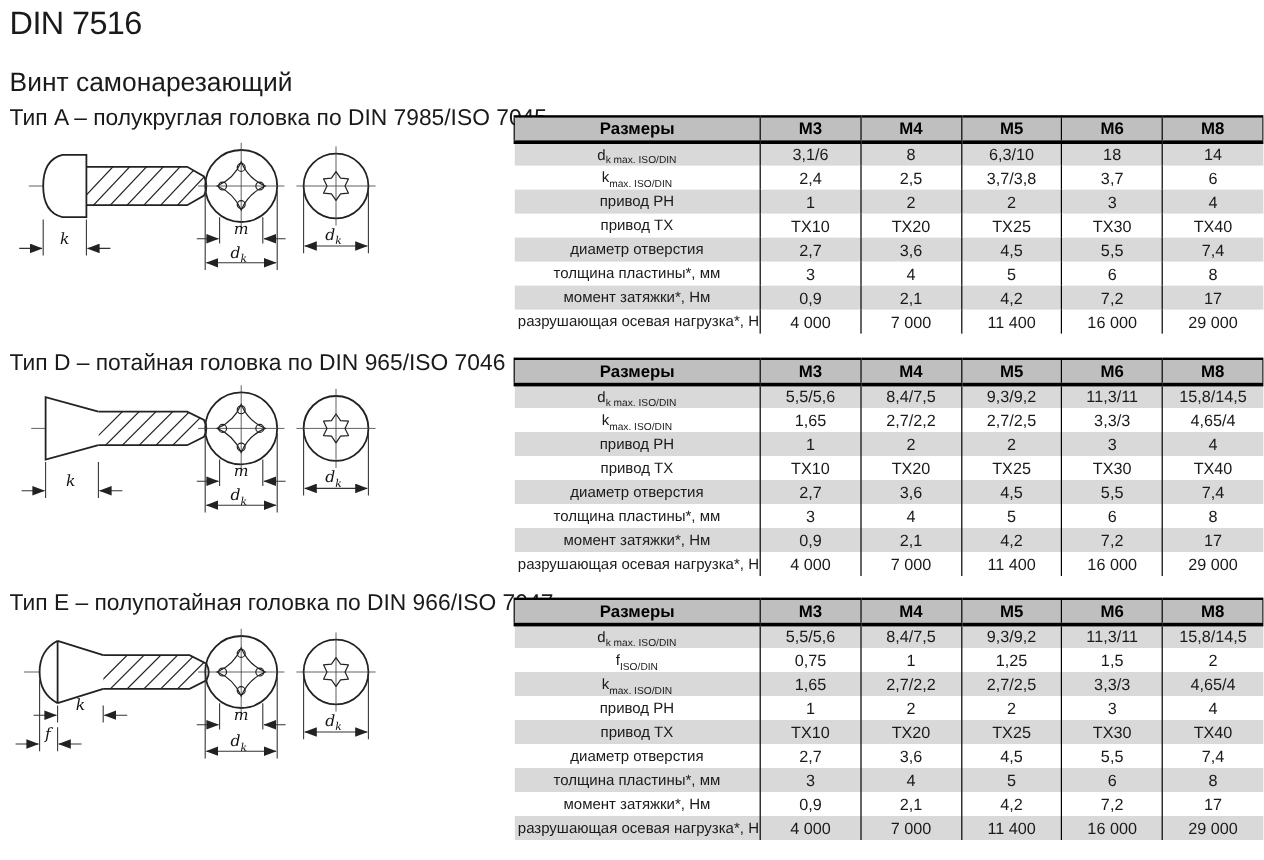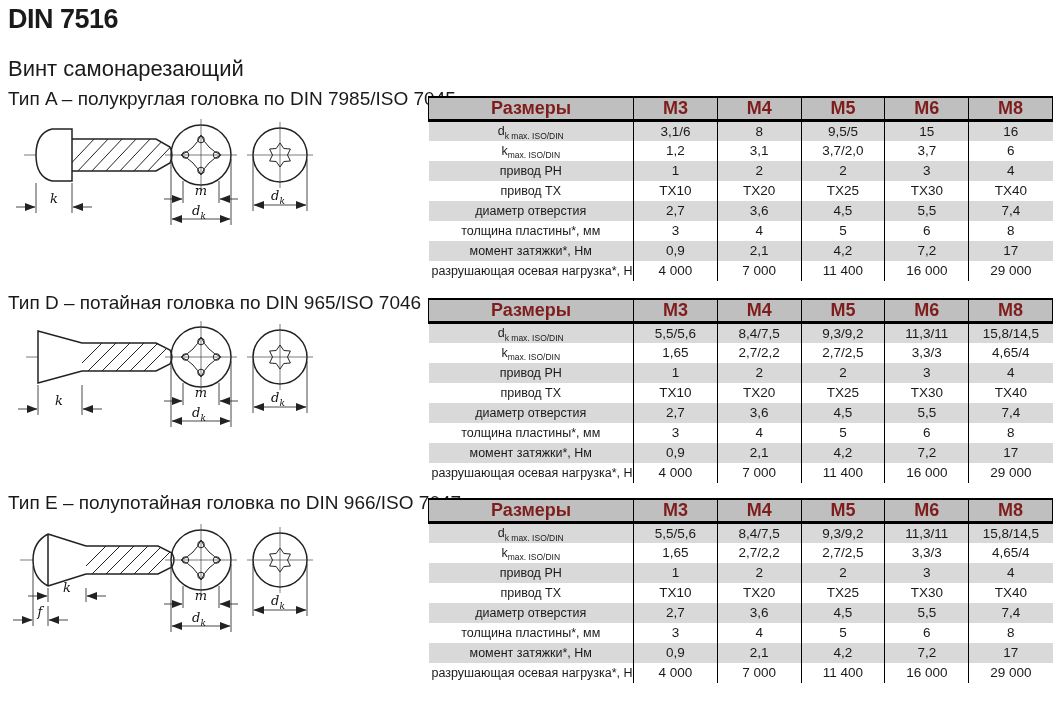--- a/index.html
+++ b/index.html
@@ -3,31 +3,31 @@
 <meta charset="utf-8">
 <style>
   * { box-sizing: border-box; }
   html,body { margin:0; padding:0; }
   body {
     width:1053px; height:717px; position:relative; overflow:hidden;
     background:#ffffff; color:#1a1a1a;
     font-family:"Liberation Sans", sans-serif;
   }
   .abs { position:absolute; }
-  .page-title { font-size:27px; font-weight:700; letter-spacing:-0.5px; margin:0; }
+  .page-title { font-size:27px; font-weight:400; letter-spacing:-0.5px; margin:0; }
   .page-subtitle { font-size:22px; font-weight:400; margin:0; }
   .sec-heading { font-size:19px; font-weight:400; margin:0; white-space:nowrap; }
 
   table.spec { border-collapse:collapse; table-layout:fixed; width:625px; }
   table.spec thead th {
     background:#bfbfbf;
     border-left:1px solid #000; border-right:1px solid #000;
     border-top:2px solid #000; border-bottom:3px solid #000;
-    font-size:18px; font-weight:700; height:21px; padding:0 2px;
-    color:#7f1d1d;
+    font-size:14px; font-weight:700; height:21px; padding:0 2px;
+    color:#000000;
   }
   table.spec th:first-child { width:205px; }
   table.spec tbody td {
     padding:0 3px; text-align:center; vertical-align:middle;
     height:20px; border:none;
   }
   table.spec tbody td + td { border-left:1px solid #000; }
   table.spec tbody tr:nth-child(odd) td { background:#d9d9d9; }
   table.spec td.lbl { font-size:12.5px; white-space:nowrap; }
   table.spec td.val { font-size:13.5px; }
@@ -267,29 +267,29 @@
         <th>M5</th>
         <th>M6</th>
         <th>M8</th>
       </tr>
     </thead>
     <tbody>
       <tr>
         <td class="lbl">d<sub>k max. ISO/DIN</sub></td>
         <td class="val">3,1/6</td>
         <td class="val">8</td>
-        <td class="val">9,5/5</td>
-        <td class="val">15</td>
-        <td class="val">16</td>
+        <td class="val">6,3/10</td>
+        <td class="val">18</td>
+        <td class="val">14</td>
       </tr>
       <tr>
         <td class="lbl">k<sub>max. ISO/DIN</sub></td>
-        <td class="val">1,2</td>
-        <td class="val">3,1</td>
-        <td class="val">3,7/2,0</td>
+        <td class="val">2,4</td>
+        <td class="val">2,5</td>
+        <td class="val">3,7/3,8</td>
         <td class="val">3,7</td>
         <td class="val">6</td>
       </tr>
       <tr>
         <td class="lbl">привод PH</td>
         <td class="val">1</td>
         <td class="val">2</td>
         <td class="val">2</td>
         <td class="val">3</td>
         <td class="val">4</td>
@@ -428,20 +428,28 @@
     <tbody>
       <tr>
         <td class="lbl">d<sub>k max. ISO/DIN</sub></td>
         <td class="val">5,5/5,6</td>
         <td class="val">8,4/7,5</td>
         <td class="val">9,3/9,2</td>
         <td class="val">11,3/11</td>
         <td class="val">15,8/14,5</td>
       </tr>
       <tr>
+        <td class="lbl">f<sub>ISO/DIN</sub></td>
+        <td class="val">0,75</td>
+        <td class="val">1</td>
+        <td class="val">1,25</td>
+        <td class="val">1,5</td>
+        <td class="val">2</td>
+      </tr>
+      <tr>
         <td class="lbl">k<sub>max. ISO/DIN</sub></td>
         <td class="val">1,65</td>
         <td class="val">2,7/2,2</td>
         <td class="val">2,7/2,5</td>
         <td class="val">3,3/3</td>
         <td class="val">4,65/4</td>
       </tr>
       <tr>
         <td class="lbl">привод PH</td>
         <td class="val">1</td>

